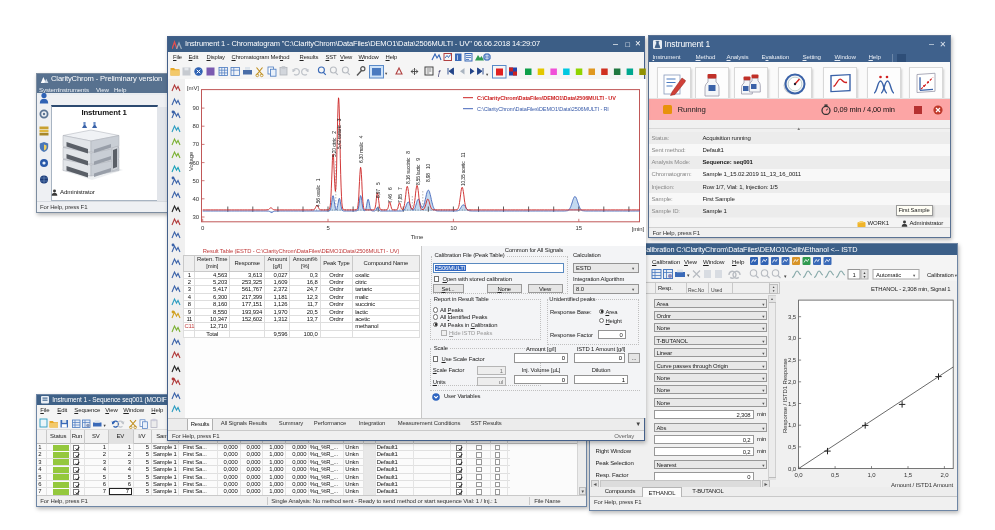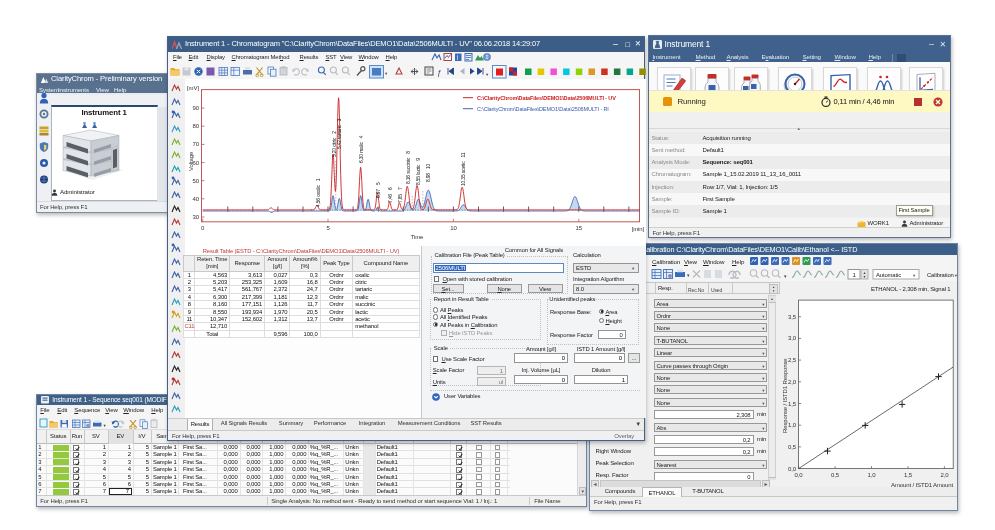--- a/index.html
+++ b/index.html
@@ -612,29 +612,29 @@
         <div class="abs" style="left:260.5px;top:5px;width:34px;height:35px;background:#fdfdfd;border:1px solid #d8d8d8;box-shadow:1px 1.5px 2px rgba(0,0,0,0.18)">
           <svg width="32" height="33" viewBox="0 0 32 33">
             <rect x="7" y="7" width="18" height="18" fill="#fff" stroke="#99a" stroke-width="0.8" transform="skewY(-4)"></rect>
             <path d="M10 23V10M10 23h13" stroke="#3a62a8" stroke-width="1.3" transform="skewY(-4)"></path>
             <path d="M11 22L23 11" stroke="#d02020" stroke-width="1.1" stroke-dasharray="2.5,1.5" transform="skewY(-4)"></path>
             <circle cx="14" cy="19" r="1" fill="#d02020" transform="skewY(-4)"></circle>
             <circle cx="18" cy="15.5" r="1" fill="#d02020" transform="skewY(-4)"></circle>
           </svg>
         </div>
       </div>
-  <div class="abs" style="top:54px;left:0;right:0;height:22px;background:#fef9c3;border-top:1px solid #e3e3e3">
+  <div class="abs" style="top:62px;left:0;right:0;height:22px;background:#fca5a5;border-top:1px solid #e3e3e3">
     <span class="abs" style="left:14px;top:6px;width:9px;height:9px;background:#e8920c;border-radius:1.5px"></span>
     <span class="abs" style="left:29px;top:5.5px;font-size:7.8px;color:#222">Running</span>
     <svg class="abs" style="left:172px;top:5px" width="10" height="11" viewBox="0 0 11 12">
           <circle cx="5.5" cy="7" r="4.4" fill="none" stroke="#333" stroke-width="1.4"></circle>
           <rect x="3.8" y="0.4" width="3.4" height="1.6" fill="#333"></rect>
           <path d="M5.5 7L7.6 5.2" stroke="#333" stroke-width="1.1"></path>
         </svg>
-    <span class="abs" style="left:185px;top:6px;font-size:7.5px;color:#111">0,11 min / 4,46 min</span>
+    <span class="abs" style="left:185px;top:6px;font-size:7.5px;color:#111">0,09 min / 4,00 min</span>
     <span class="abs" style="left:265px;top:6.5px;width:8px;height:8px;background:#b53030"></span>
     <svg class="abs" style="left:284px;top:5.5px" width="10" height="10" viewBox="0 0 10 10">
           <circle cx="5" cy="5" r="4.6" fill="#c0392b"></circle>
           <path d="M3 3L7 7M7 3L3 7" stroke="#fff" stroke-width="1.2"></path>
         </svg>
   </div>
   <div class="abs" style="top:92px;left:0;right:0;height:3px;border-top:1px solid #d8d8d8">
         <span class="abs" style="left:148px;top:-3.5px;font-size:4.5px;color:#777">▲</span>
       </div>
   <div class="abs" id="instrows" style="top:96px;left:0;right:0;height:86px;font-size:6px">

